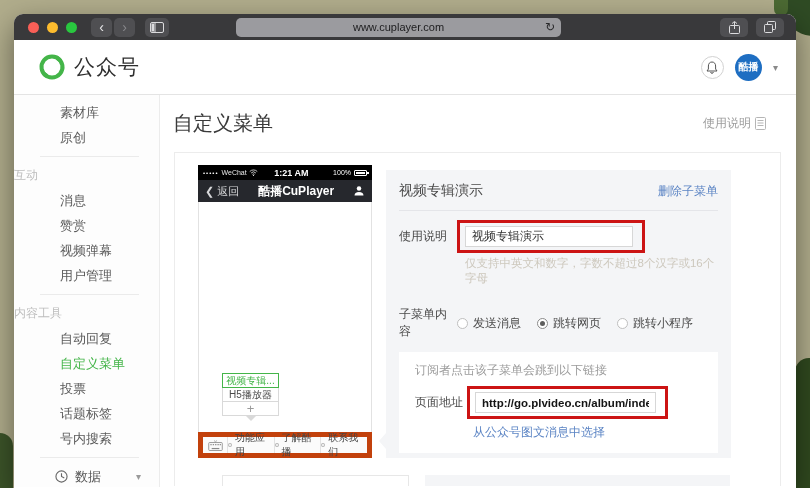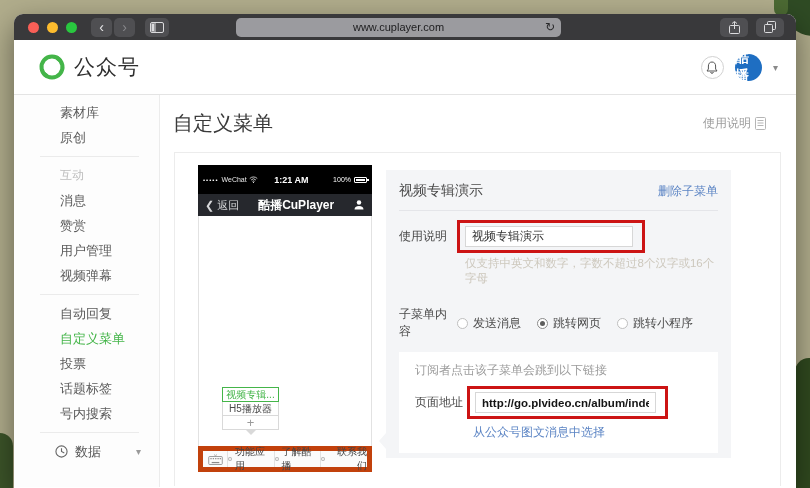--- a/index.html
+++ b/index.html
@@ -31,67 +31,67 @@
   .urlpill .refresh { position:absolute; right:6px; font-size:12px; color:#2a2a2c; }
   .tb-right { position:absolute; right:12px; top:3.5px; display:flex; gap:8px; }
   .tb-right .tb-btn { width:28px; }
 
   
   .app-header { height:55px; background:#fff; border-bottom:1px solid #e4e4e4; display:flex; align-items:center; padding:0 18px 0 24px; }
   .brand { display:flex; align-items:center; gap:8px; }
   .brand-name { font-size:21px; color:#2e2e2e; letter-spacing:1px; }
   .hd-right { margin-left:auto; display:flex; align-items:center; gap:11px; }
   .bell-ring { width:23px; height:23px; border:1px solid #d2d2d2; border-radius:50%; display:flex; align-items:center; justify-content:center; }
-  .avatar { width:27px; height:27px; border-radius:50%; background:#1e6ec2; color:#fff; font-size:14px; font-weight:bold;
+  .avatar { width:27px; height:27px; border-radius:50%; background:#1e6ec2; color:#fff; font-size:10px; font-weight:bold;
             display:flex; align-items:center; justify-content:center; letter-spacing:0; }
   .hd-chev { color:#8a8a8a; font-size:10px; }
 
   
   .app-body { display:flex; height:392px; }
   .sidebar { width:146px; border-right:1px solid #ececec; background:#fdfdfd; padding-top:5px; font-size:13px; color:#5a5a5a; }
   .sb-item { height:25px; display:flex; align-items:center; padding-left:46px; cursor:default; }
   .sb-item.active { color:#44b549; }
-  .sb-sec { height:25px; display:flex; align-items:center; padding-left:46px; color:#bdbdbd; font-size:12px; }
+  .sb-sec { height:25px; display:flex; align-items:center; color:#bdbdbd; font-size:12px; }
   .sb-div { height:1px; background:#ebebeb; margin:6px 20px 6px 26px; }
   .sb-data { height:25px; display:flex; align-items:center; padding-left:41px; color:#555; }
   .sb-data .lbl { margin-left:7px; }
   .sb-data .chev { margin-left:auto; margin-right:18px; color:#9a9a9a; font-size:10px; }
 
   .main { flex:1; background:#fff; overflow:hidden; }
   .page-head { height:57px; display:flex; align-items:center; padding:0 30px 0 13px; }
   .page-title { font-size:20px; color:#3a3a3a; }
   .help { margin-left:auto; display:flex; align-items:center; gap:4px; color:#9c9c9c; font-size:12px; cursor:pointer; }
 
   .card { margin:0 15px 0 14px; height:334px; border:1px solid #ececec; border-bottom:none; padding:12px 0 0 23px; overflow:hidden; }
   .card-row { display:flex; }
 
   
   .phone { width:174px; }
-  .p-status { height:29px; background:#000; color:#fff; display:flex; align-items:center; padding:0 5px; }
+  .p-status { height:15px; background:#000; color:#fff; display:flex; align-items:center; padding:0 5px; }
   .p-status .sig { font-size:6px; letter-spacing:1px; }
   .p-status .car { font-size:7px; margin-left:3px; color:#e8e8e8; }
   .p-status .time { flex:1; text-align:center; font-size:9px; font-weight:bold; margin-left:-8px; }
   .p-status .pct { font-size:7px; margin-right:3px; }
   .batt { width:13px; height:6px; border:1px solid #fff; border-radius:1px; position:relative; }
   .batt i { position:absolute; inset:1px; background:#fff; display:block; }
   .batt::after { content:""; position:absolute; right:-3px; top:1px; width:2px; height:2px; background:#fff; }
   .p-nav { height:22px; background:#26282d; color:#fff; display:flex; align-items:center; padding:0 7px; }
   .p-back { font-size:11px; color:#d6d7d9; }
   .p-title { flex:1; text-align:center; font-size:12px; font-weight:bold; }
   .p-body { height:230px; background:#fff; border-left:1px solid #e2e2e2; border-right:1px solid #e2e2e2; position:relative; }
   .p-popup { position:absolute; left:23px; bottom:11px; width:57px; }
   .p-pop-item { height:15px; margin-bottom:-1px; background:#fff; border:1px solid #d9d9d9;
                 display:flex; align-items:center; justify-content:center; font-size:10px; color:#4a4a4a; }
   .p-pop-item.sel { border-color:#44b549; color:#44b549; position:relative; z-index:2; }
   .p-pop-item.plus { color:#9a9a9a; font-size:13px; }
   .p-pop-caret { width:0; height:0; margin:1px auto 0; border-left:5px solid transparent; border-right:5px solid transparent; border-top:5px solid #d9d9d9; }
   .p-bar { height:26px; background:#fbfbfb; border:5px solid #c2410c; display:flex; font-size:10px; color:#444; }
   .p-kb { width:25px; border-right:1px solid #e2e2e2; display:flex; align-items:center; justify-content:center; }
   .p-bar-item { flex:1; display:flex; align-items:center; justify-content:center; gap:3px; border-right:1px solid #e2e2e2; }
-  .p-bar-item:last-child { border-right:none;text-align:right; }
+  .p-bar-item:last-child { border-right:none; }
   .p-bar-item .o { width:4px; height:4px; border:1px solid #b5b5b5; border-radius:50%; }
 
   
   .form-panel { width:345px; margin-left:14px; margin-top:5px; height:288px; background:#f4f5f7; position:relative; padding:12px 13px; font-size:12px; }
   .fp-notch { position:absolute; left:-7px; bottom:9px; width:0; height:0;
               border-top:8px solid transparent; border-bottom:8px solid transparent; border-right:7px solid #f4f5f7; }
   .fp-head { display:flex; align-items:center; }
   .fp-title { font-size:14px; color:#4a4a4a; }
   .link { color:#5b84c4; cursor:pointer; }
   .fp-del { margin-left:auto; font-size:12px; }
@@ -191,23 +191,24 @@
 
   <div class="app-body">
 
     <div class="sidebar">
       <div class="sb-item">素材库</div>
       <div class="sb-item">原创</div>
       <div class="sb-div"></div>
       <div class="sb-sec">互动</div>
       <div class="sb-item">消息</div>
       <div class="sb-item">赞赏</div>
+      <div class="sb-item">视频弹幕</div>
       <div class="sb-item">用户管理</div>
-      <div class="sb-item">视频弹幕</div>
       <div class="sb-div"></div>
+      <div class="sb-sec">内容工具</div>
       <div class="sb-item">自动回复</div>
       <div class="sb-item active">自定义菜单</div>
       <div class="sb-item">投票</div>
       <div class="sb-item">话题标签</div>
       <div class="sb-item">号内搜索</div>
       <div class="sb-div"></div>
       <div class="sb-data">
         <svg width="13" height="13" viewBox="0 0 14 14">
             <circle cx="7" cy="7" r="6" fill="none" stroke="#666" stroke-width="1.2"></circle>
             <path d="M7 3.5 L7 7 L10 8.5" fill="none" stroke="#666" stroke-width="1.2"></path>

